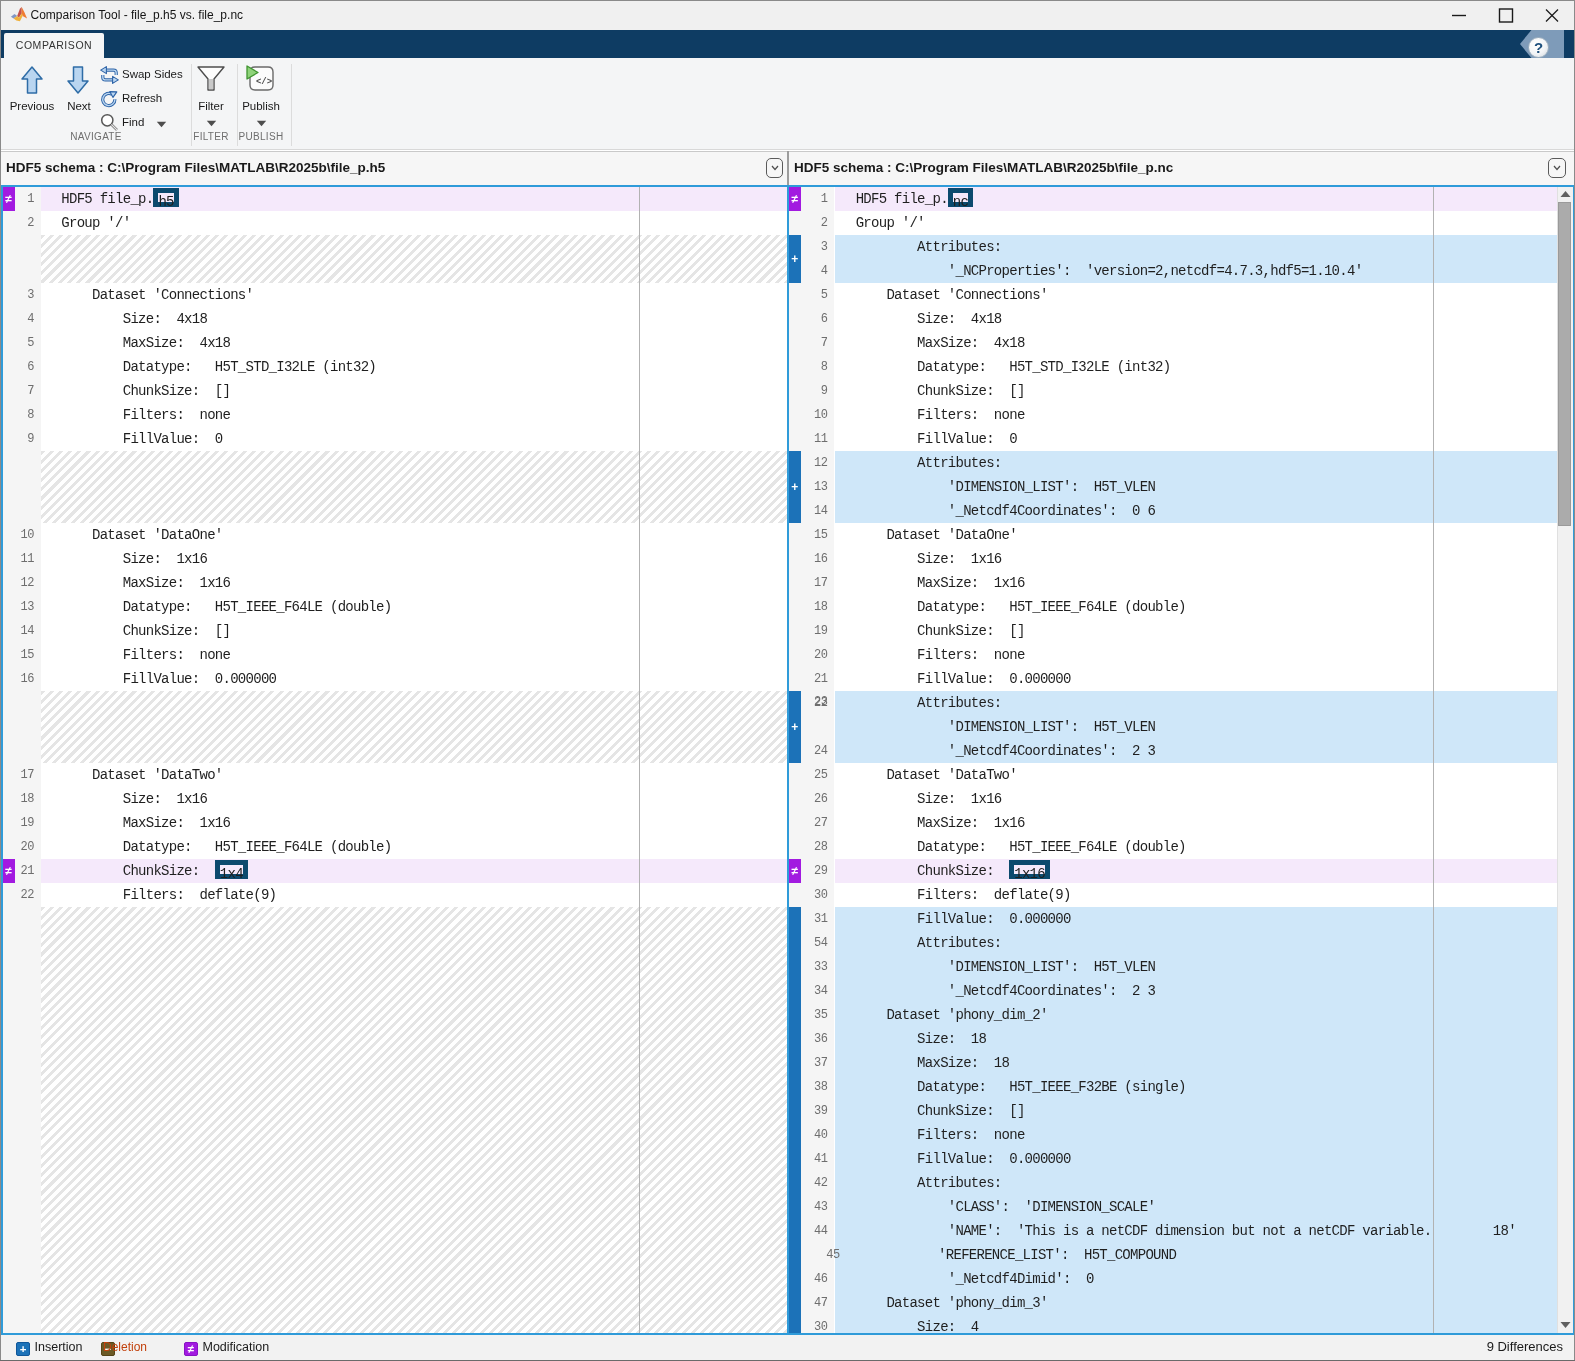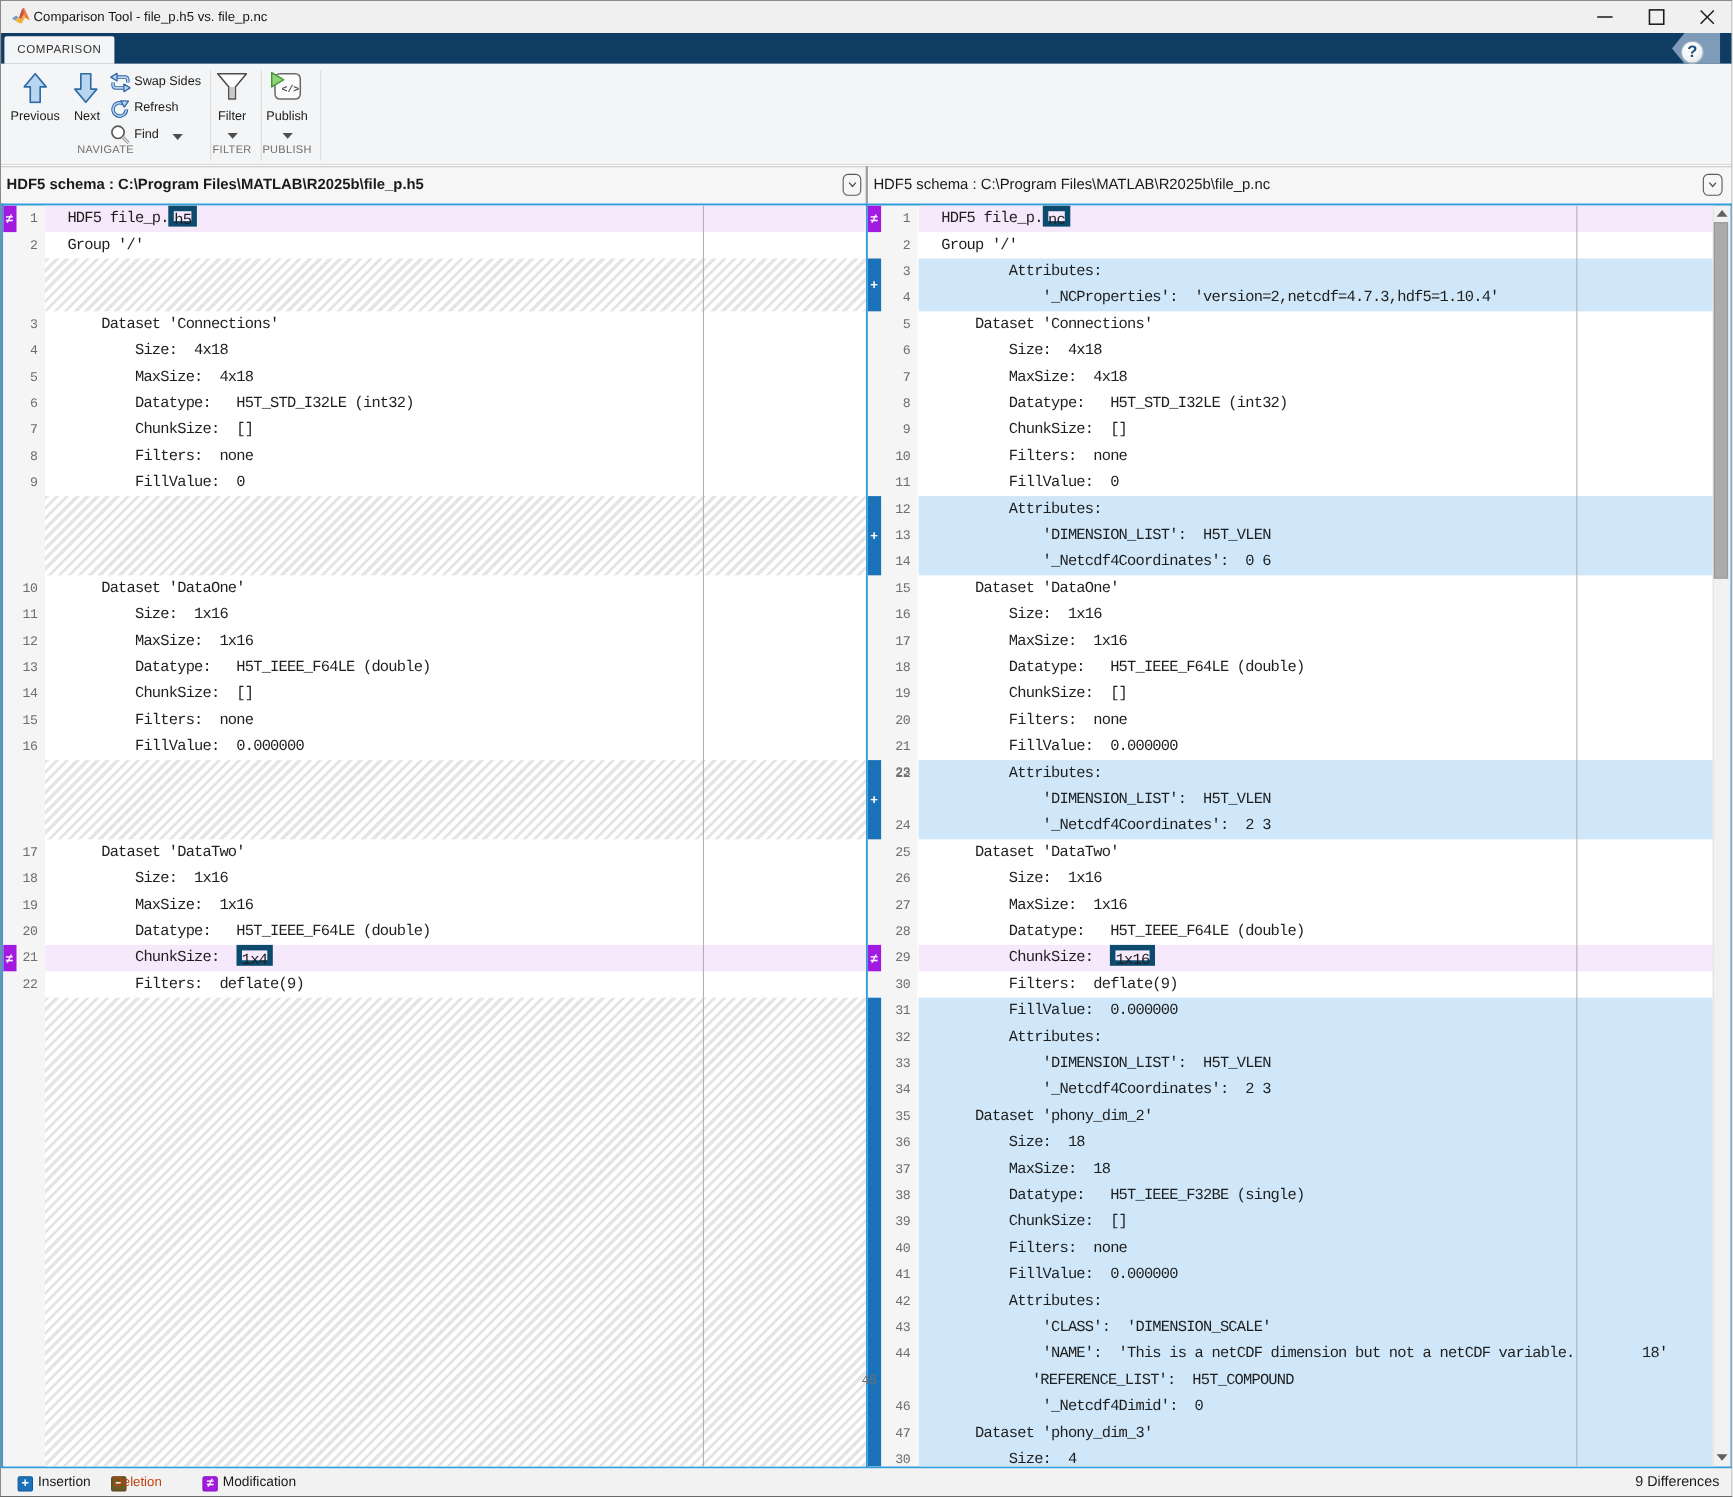--- a/index.html
+++ b/index.html
@@ -83,21 +83,21 @@
 <div class="abs" style="left:230px;top:100px;width:62px;text-align:center;font-size:11.5px;color:#1a1a1a">Publish</div>
 <svg class="abs" style="left:256px;top:120px" width="11" height="7" viewBox="0 0 11 7">
     <polygon points="0.8,0.8 10.2,0.8 5.5,6.2" fill="#4d4d4d"></polygon>
   </svg>
 <div class="abs" style="left:40px;top:131px;width:112px;text-align:center;font-size:10px;letter-spacing:0.3px;color:#6e6e6e">NAVIGATE</div>
 <div class="abs" style="left:180px;top:131px;width:62px;text-align:center;font-size:10px;letter-spacing:0.3px;color:#6e6e6e">FILTER</div>
 <div class="abs" style="left:230px;top:131px;width:62px;text-align:center;font-size:10px;letter-spacing:0.3px;color:#6e6e6e">PUBLISH</div>
 <div class="abs" style="left:1px;top:151px;width:1573px;height:34px;background:#f6f6f6;border-top:1px solid #c9c9c9"></div>
 <div class="abs" style="left:6px;top:151px;height:34px;line-height:34px;font-size:13.5px;font-weight:bold;color:#1a1a1a">HDF5 schema : C:\Program Files\MATLAB\R2025b\file_p.h5</div>
 <div class="abs" style="left:787px;top:151px;width:1.6px;height:34px;background:#9d9d9d"></div>
-<div class="abs" style="left:794px;top:151px;height:34px;line-height:34px;font-size:13.5px;font-weight:normal;color:#1a1a1a">HDF5 schema : C:\Program Files\MATLAB\R2025b\file_p.nc</div>
+<div class="abs" style="left:794px;top:151px;height:34px;line-height:34px;font-size:13.5px;font-weight:bold;color:#1a1a1a">HDF5 schema : C:\Program Files\MATLAB\R2025b\file_p.nc</div>
 <div class="abs" style="left:765.5px;top:158px;width:17.5px;height:20px;border:1px solid #5a5a5a;border-radius:5px;background:#f6f6f6">
     <svg style="margin:6px auto 0 4.2px" width="8" height="6" viewBox="0 0 8 6">
       <polyline points="1,1 4,4.5 7,1" fill="none" stroke="#4d4d4d" stroke-width="1.2"></polyline>
     </svg>
   </div>
 <div class="abs" style="left:1548px;top:158px;width:17.5px;height:20px;border:1px solid #5a5a5a;border-radius:5px;background:#f6f6f6">
     <svg style="margin:6px auto 0 4.2px" width="8" height="6" viewBox="0 0 8 6">
       <polyline points="1,1 4,4.5 7,1" fill="none" stroke="#4d4d4d" stroke-width="1.2"></polyline>
     </svg>
   </div>
@@ -231,21 +231,21 @@
 <div class="abs num" style="left:788.6px;top:810.5px;width:38.9px">27</div>
 <div class="abs mono" style="left:855.7px;top:810.5px">        MaxSize:  1x16</div>
 <div class="abs num" style="left:788.6px;top:834.5px;width:38.9px">28</div>
 <div class="abs mono" style="left:855.7px;top:834.5px">        Datatype:   H5T_IEEE_F64LE (double)</div>
 <div class="abs num" style="left:788.6px;top:858.5px;width:38.9px">29</div>
 <div class="abs mono" style="left:855.7px;top:858.5px">        ChunkSize:  <span class="box">1x16</span></div>
 <div class="abs num" style="left:788.6px;top:882.5px;width:38.9px">30</div>
 <div class="abs mono" style="left:855.7px;top:882.5px">        Filters:  deflate(9)</div>
 <div class="abs num" style="left:788.6px;top:906.5px;width:38.9px">31</div>
 <div class="abs mono" style="left:855.7px;top:906.5px">        FillValue:  0.000000</div>
-<div class="abs num" style="left:788.6px;top:930.5px;width:38.9px">32</div>
+<div class="abs num" style="left:788.6px;top:930.5px;width:38.9px">54</div>
 <div class="abs mono" style="left:855.7px;top:930.5px">        Attributes:</div>
 <div class="abs num" style="left:788.6px;top:954.5px;width:38.9px">33</div>
 <div class="abs mono" style="left:855.7px;top:954.5px">            'DIMENSION_LIST':  H5T_VLEN</div>
 <div class="abs num" style="left:788.6px;top:978.5px;width:38.9px">34</div>
 <div class="abs mono" style="left:855.7px;top:978.5px">            '_Netcdf4Coordinates':  2 3</div>
 <div class="abs num" style="left:788.6px;top:1002.5px;width:38.9px">35</div>
 <div class="abs mono" style="left:855.7px;top:1002.5px">    Dataset 'phony_dim_2'</div>
 <div class="abs num" style="left:788.6px;top:1026.5px;width:38.9px">36</div>
 <div class="abs mono" style="left:855.7px;top:1026.5px">        Size:  18</div>
 <div class="abs num" style="left:788.6px;top:1050.5px;width:38.9px">37</div>
@@ -257,21 +257,21 @@
 <div class="abs num" style="left:788.6px;top:1122.5px;width:38.9px">40</div>
 <div class="abs mono" style="left:855.7px;top:1122.5px">        Filters:  none</div>
 <div class="abs num" style="left:788.6px;top:1146.5px;width:38.9px">41</div>
 <div class="abs mono" style="left:855.7px;top:1146.5px">        FillValue:  0.000000</div>
 <div class="abs num" style="left:788.6px;top:1170.5px;width:38.9px">42</div>
 <div class="abs mono" style="left:855.7px;top:1170.5px">        Attributes:</div>
 <div class="abs num" style="left:788.6px;top:1194.5px;width:38.9px">43</div>
 <div class="abs mono" style="left:855.7px;top:1194.5px">            'CLASS':  'DIMENSION_SCALE'</div>
 <div class="abs num" style="left:788.6px;top:1218.5px;width:38.9px">44</div>
 <div class="abs mono" style="left:855.7px;top:1218.5px">            'NAME':  'This is a netCDF dimension but not a netCDF variable.        18'</div>
-<div class="abs num" style="left:758px;top:1242.5px;width:38.9px">45</div>
+<div class="abs num" style="left:801px;top:1242.5px;width:38.9px">45</div>
 <div class="abs mono" style="left:846px;top:1242.5px">            'REFERENCE_LIST':  H5T_COMPOUND</div>
 <div class="abs num" style="left:788.6px;top:1266.5px;width:38.9px">46</div>
 <div class="abs mono" style="left:855.7px;top:1266.5px">            '_Netcdf4Dimid':  0</div>
 <div class="abs num" style="left:788.6px;top:1290.5px;width:38.9px">47</div>
 <div class="abs mono" style="left:855.7px;top:1290.5px">    Dataset 'phony_dim_3'</div>
 <div class="abs num" style="left:788.6px;top:1314.5px;width:38.9px">30</div>
 <div class="abs mono" style="left:855.7px;top:1314.5px">        Size:  4</div>
 <div class="abs" style="left:1556.5px;top:186.5px;width:16.1px;height:1146.0px;background:#f1f1f1;border-left:1px solid #e0e0e0"></div>
 <svg class="abs" style="left:1559.5px;top:190px" width="11" height="8" viewBox="0 0 11 8">
     <polygon points="5.5,1 10.5,7 0.5,7" fill="#606060"></polygon>

